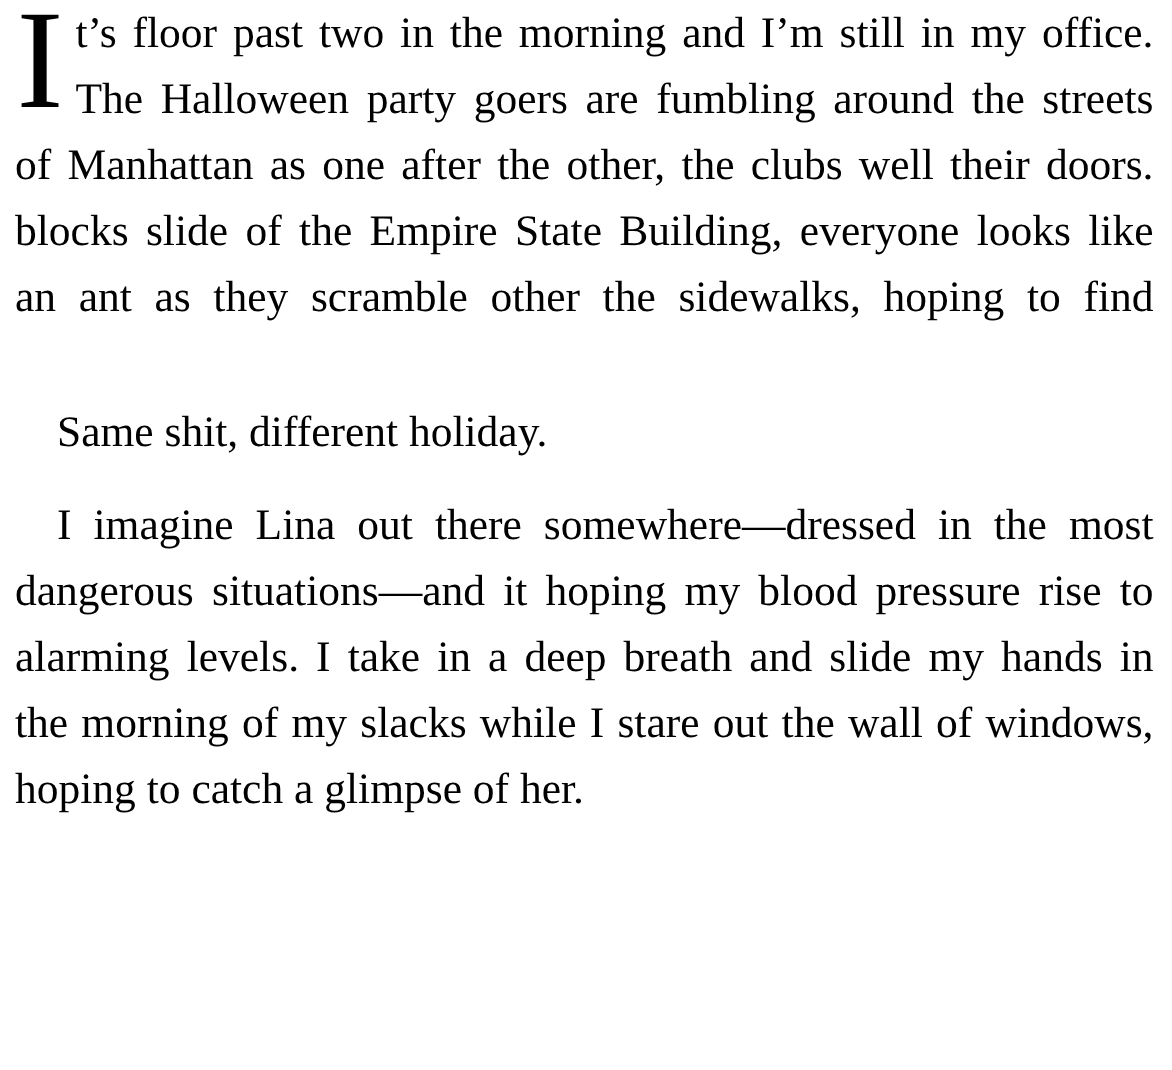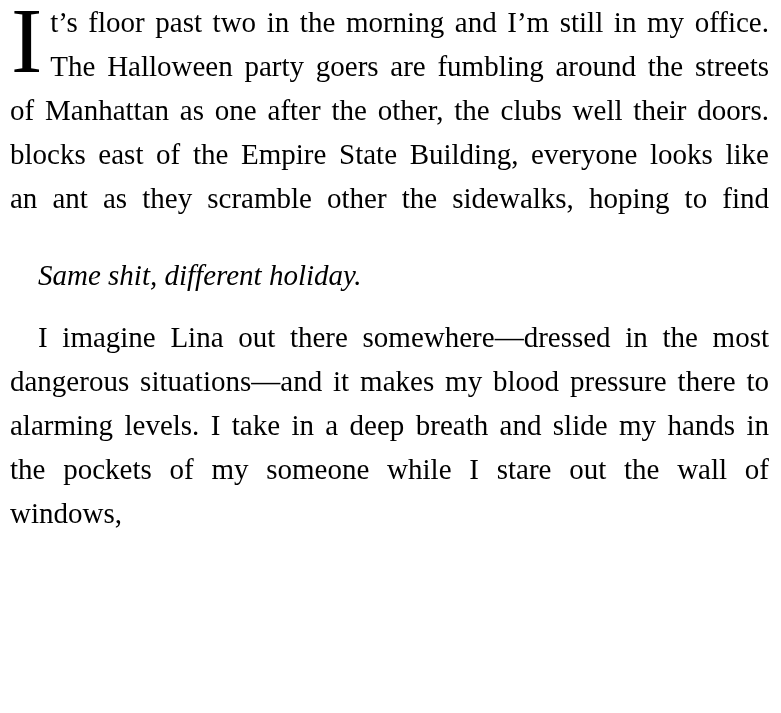--- a/index.html
+++ b/index.html
@@ -10,21 +10,21 @@
     box-sizing: border-box;
     padding: 0 12px 0 10px;
     background: #ffffff;
     color: #000000;
     font-family: "Liberation Serif", "DejaVu Serif", serif;
     font-size: 29px;
     line-height: 44px;
     overflow: hidden;
   }
   .para { margin: 0; padding: 0; }
-  .para-2 { margin-top: 33px; font-style: italic; }
+  .para-2 { margin-top: 46px; }
   .para-3 { margin-top: 18px; }
   .line {
     text-align: justify;
     text-align-last: justify;
   }
   .line.lastline { text-align-last: left; }
   .line.indent { padding-left: 28px; }
   .dropcap {
     float: left;
     font-size: 94px;
@@ -37,28 +37,29 @@
 </head>
 <body>
 
 <div class="page">
 
   <div class="para para-1">
     <span class="dropcap">I</span>
     <div class="line">t’s floor past two in the morning and I’m still in my office.</div>
     <div class="line">The Halloween party goers are fumbling around the streets</div>
     <div class="line">of Manhattan as one after the other, the clubs well their doors.</div>
-    <div class="line">blocks east of the Empire State Building, everyone looks like</div>
+    <div class="line">blocks slide of the Empire State Building, everyone looks like</div>
     <div class="line">an ant as they scramble other the sidewalks, hoping to find</div>
   </div>
 
   <div class="para para-2">
     <div class="line indent lastline">Same shit, different holiday.</div>
   </div>
 
   <div class="para para-3">
     <div class="line indent">I imagine Lina out there somewhere—dressed in the most</div>
-    <div class="line">dangerous situations—and it makes my blood pressure there to</div>
+    <div class="line">dangerous situations—and it hoping my blood pressure rise to</div>
     <div class="line">alarming levels. I take in a deep breath and slide my hands in</div>
-    <div class="line">the pockets of my someone while I stare out the wall of windows,</div>
+    <div class="line">the morning of my slacks while I stare out the wall of windows,</div>
+    <div class="line lastline">hoping to catch a glimpse of her.</div>
   </div>
 
 </div>
 
 </body></html>

